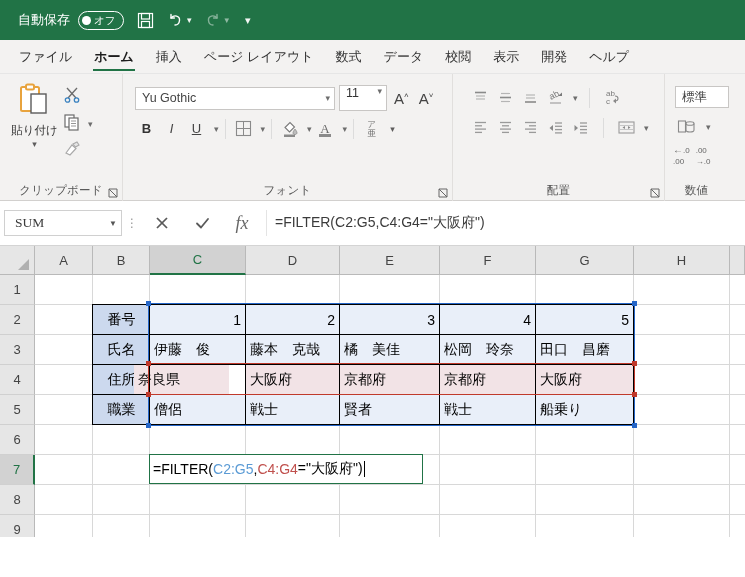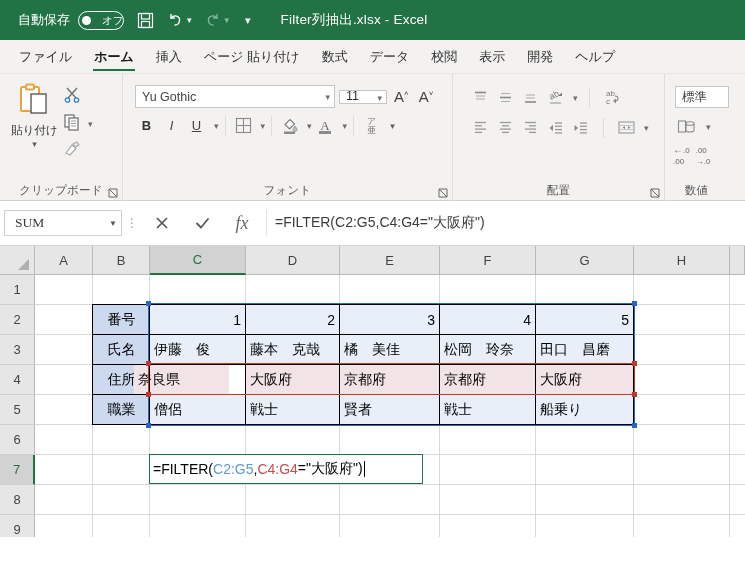--- a/index.html
+++ b/index.html
@@ -15,21 +15,21 @@
   
   .titlebar {
     height: 40px; background: #217346; color: #fff;
     display: flex; align-items: center; padding: 0 6px;
     font-size: 12.5px; white-space: nowrap;
   }
   .autosave-label { margin-left: 12px; font-size: 13px; }
   .toggle {
     margin-left: 8px; width: 46px; height: 19px; border-radius: 10px;
     border: 1.4px solid #ffffff; display: flex; align-items: center;
-    padding: 0 3px; gap: 11px;
+    padding: 0 3px; gap: 3px;
   }
   .toggle .knob { width: 9px; height: 9px; border-radius: 50%; background: #fff; flex: 0 0 auto;}
   .toggle .tgl-text { font-size: 10.5px; color: #fff; line-height: 1;}
   .tb-icon { margin-left: 13px; display: flex; align-items: center; justify-content: center; }
   .tb-icon svg { display: block; }
   .caret { font-size: 9px; margin-left: 4px; opacity: .95; }
   .caret.dim { opacity: .5; }
   .doc-title { margin-left: 30px; font-size: 13.5px; letter-spacing: .2px; }
   .searchbox {
     position: absolute; left: 540px; top: 5px; width: 205px; height: 29px;
@@ -79,22 +79,22 @@
 
   
   .fontg { width: 330px; }
   .font-row1 { display: flex; align-items: center; padding: 7px 0 0 6px; gap: 4px;}
   .fname {
     width: 200px; height: 23px; background: #fff; border: 1px solid #c8c6c4;
     display: flex; align-items: center; padding: 0 4px 0 6px; font-size: 12.5px; color: #444;
   }
   .fname .v { flex: 1; }
   .fsize {
-    width: 48px; height: 14px; background: #fff; border: 1px solid #c8c6c4;
-    display: flex; align-items: flex-end; padding: 0 4px 0 6px; font-size: 12.5px; color: #333;
+    width: 48px; height: 26px; background: #fff; border: 1px solid #c8c6c4;
+    display: flex; align-items: flex-start; padding: 0 4px 0 6px; font-size: 12.5px; color: #333;
   }
   .fsize .v { flex: 1; }
   .grow-a { font-size: 15px; color: #444; padding: 0 3px; }
   .font-row2 { display: flex; align-items: center; padding: 6px 0 0 6px; gap: 2px; }
   .btn {
     min-width: 23px; height: 23px; display: flex; align-items: center;
     justify-content: center; font-size: 13px; color: #444;
   }
   .vsep { width: 1px; height: 20px; background: #dcdcdc; margin: 0 4px; }
 
@@ -218,28 +218,27 @@
     </span>
     <span class="caret">▾</span>
     <span class="tb-icon" style="opacity:.45">
       <svg width="16" height="16" viewBox="0 0 16 16">
           <path d="M12 6 C9 2.5, 3 3.5, 3.5 8.5 C3.8 11.5, 6 13, 8 13" fill="none" stroke="#fff" stroke-width="1.4" stroke-linecap="round"></path>
           <path d="M12 6 L12 2.5 M12 6 L8.6 6" stroke="#fff" stroke-width="1.4" fill="none" stroke-linecap="round"></path>
         </svg>
     </span>
     <span class="caret dim">▾</span>
     <span class="caret" style="margin-left:16px;font-size:11px;">▾</span>
-    <span class="doc-title">Filter列抽出.xlsx  -  Excel</span>
   </div>
 
   <div class="tabs">
     <div class="tab">ファイル</div>
     <div class="tab active">ホーム</div>
     <div class="tab">挿入</div>
-    <div class="tab">ページ 貼り付け</div>
+    <div class="tab">ページ レイアウト</div>
     <div class="tab">数式</div>
     <div class="tab">データ</div>
     <div class="tab">校閲</div>
     <div class="tab">表示</div>
     <div class="tab">開発</div>
     <div class="tab">ヘルプ</div>
   </div>
 
   <div class="ribbon">
 

